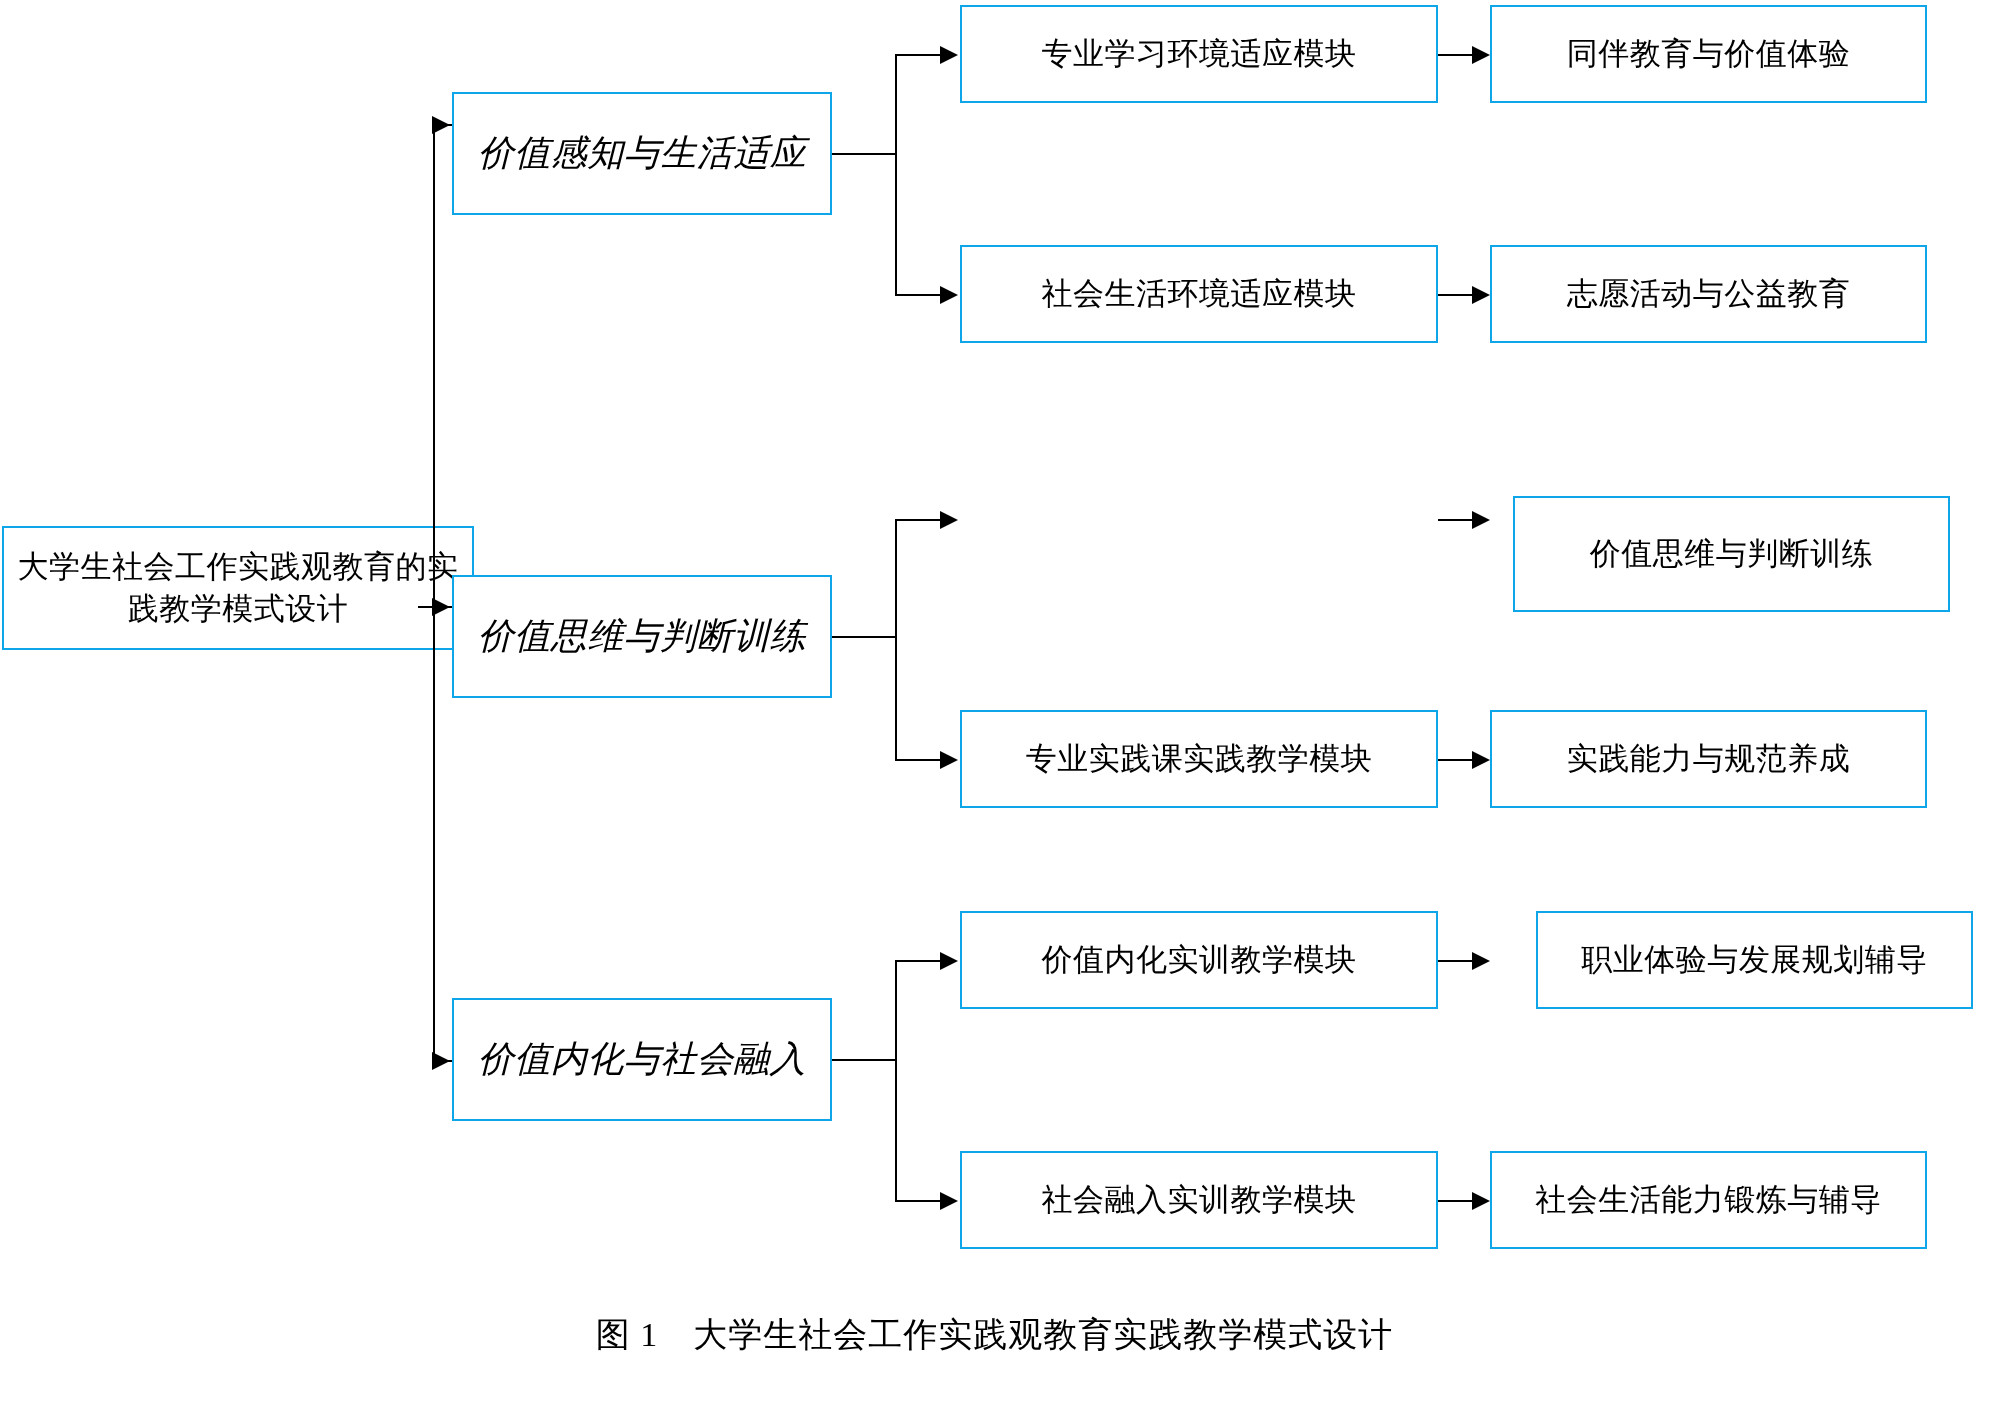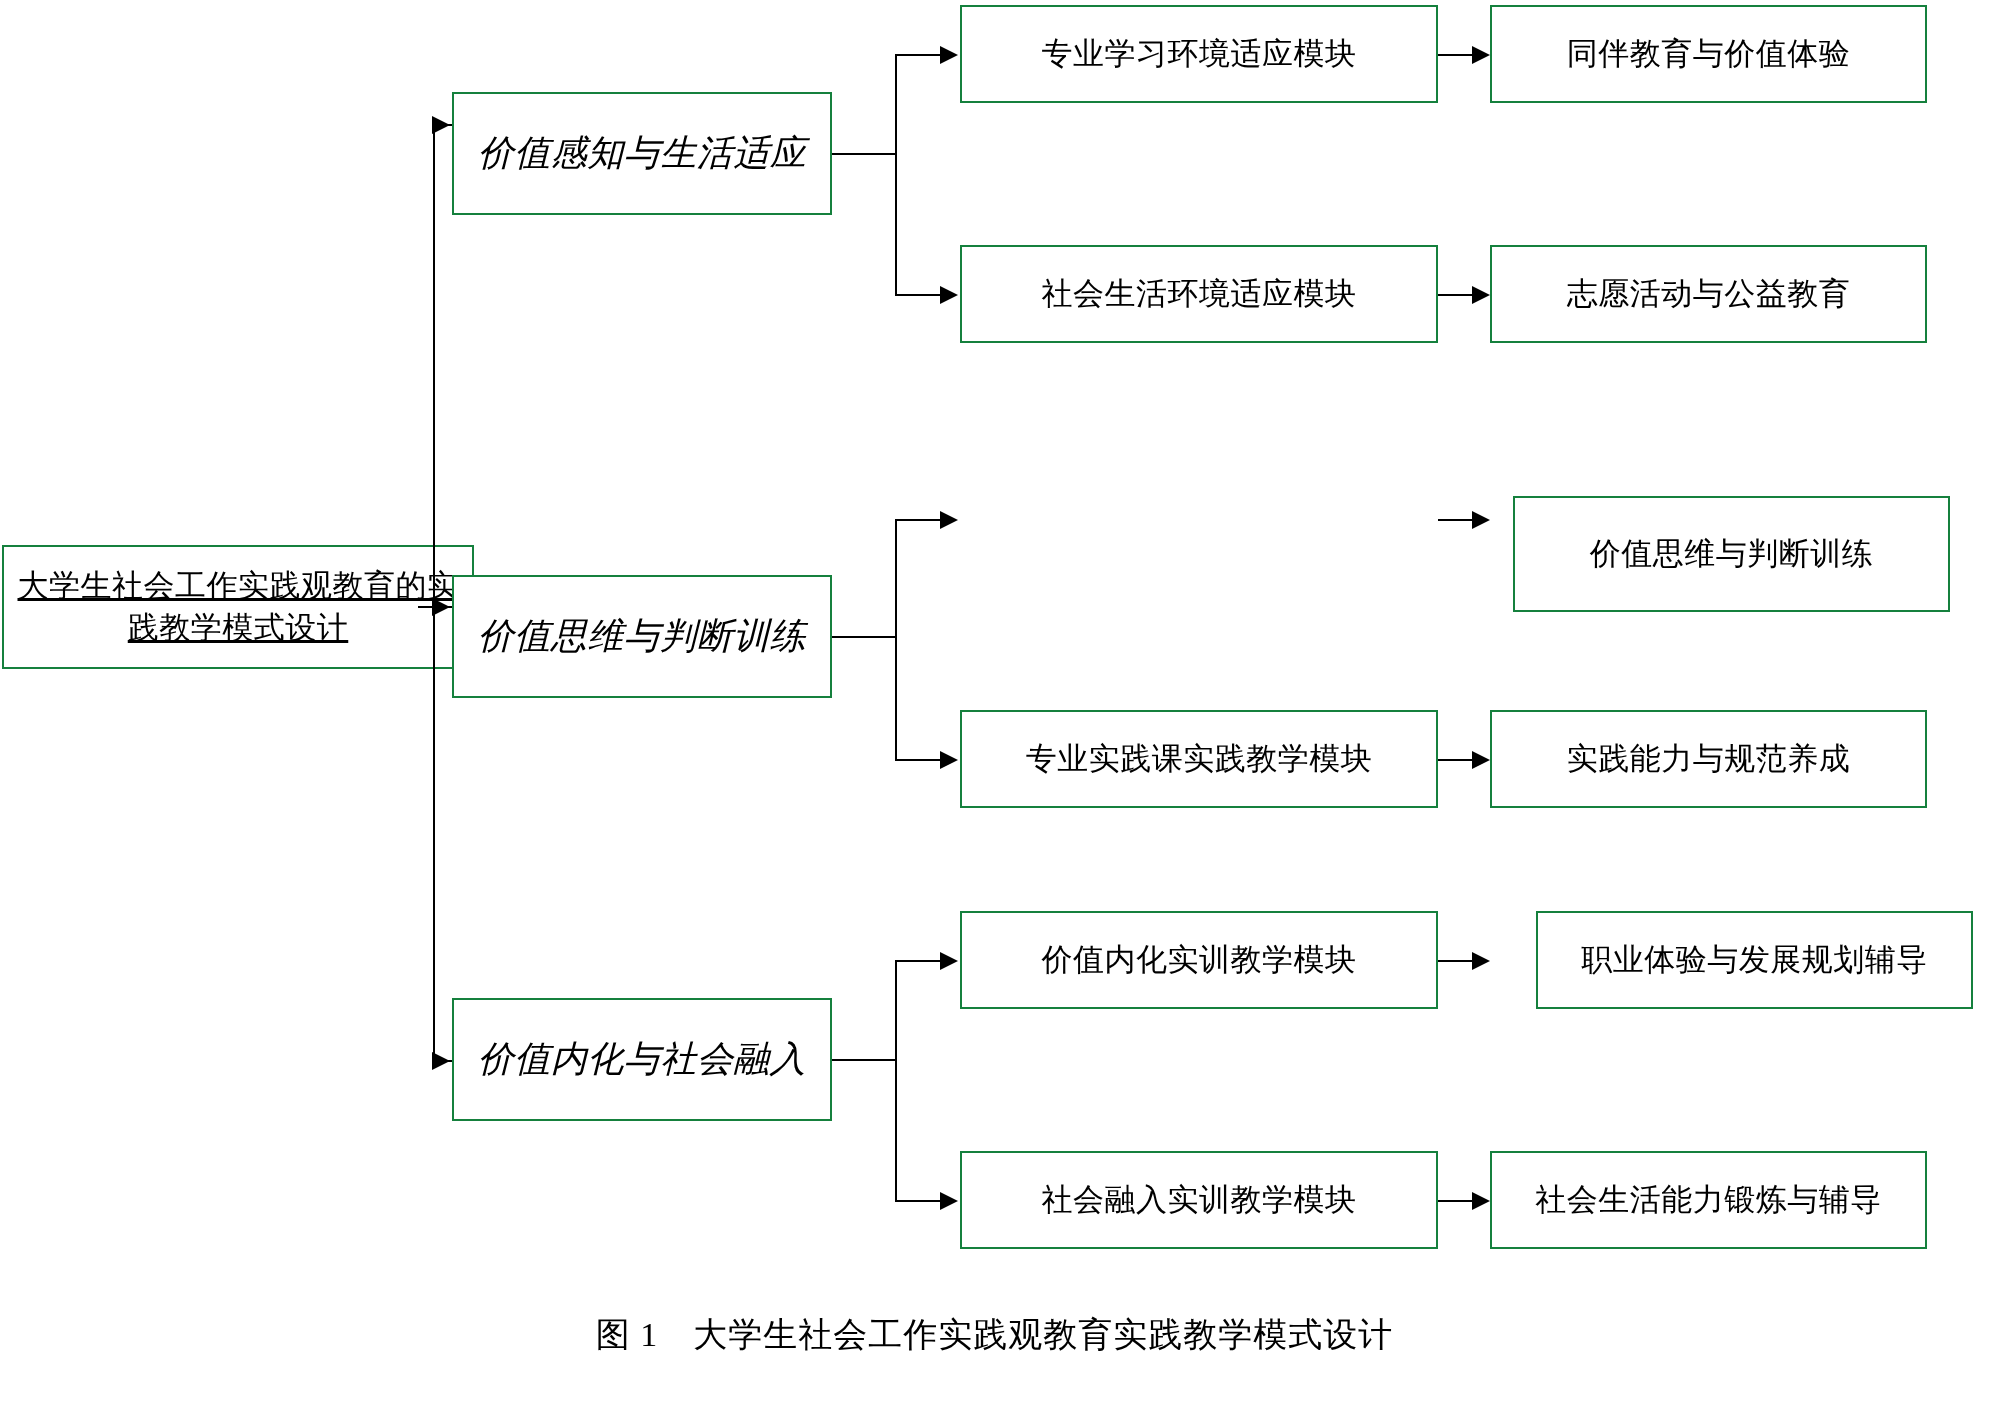--- a/index.html
+++ b/index.html
@@ -15,21 +15,21 @@
   #canvas {
     position: relative;
     width: 1989px;
     height: 1411px;
     background: #ffffff;
     overflow: hidden;
   }
   .node {
     position: absolute;
     box-sizing: border-box;
-    border: 2px solid #15803d;
+    border: 2px solid #0ea5e9;
     background: #ffffff;
     display: flex;
     align-items: center;
     justify-content: center;
     text-align: center;
     line-height: 1.35;
     letter-spacing: 0.5px;
     padding: 2px 6px;
   }
   .node-label {
@@ -75,21 +75,21 @@
     text-align: center;
     font-size: 34px;
     letter-spacing: 1px;
   }
 </style>
 </head>
 <body>
 
 <div id="canvas">
 
-  <div class="node root" style="left:2px; top:545px; width:472px; height:124px;text-decoration:underline;">
+  <div class="node root" style="left:2px; top:526px; width:472px; height:124px;">
     <span class="node-label">大学生社会工作实践观教育的实践教学模式设计</span>
   </div>
 
   <div class="hline" style="left:418px; top:606px; width:16px;"></div>
   <div class="vline" style="left:433px; top:124px; height:938px;"></div>
 
   <div class="hline" style="left:433px; top:124px; width:20px;"></div>
   <div class="arrowhead" style="left:432px; top:116px;"></div>
 
   <div class="hline" style="left:433px; top:606px; width:20px;"></div>

